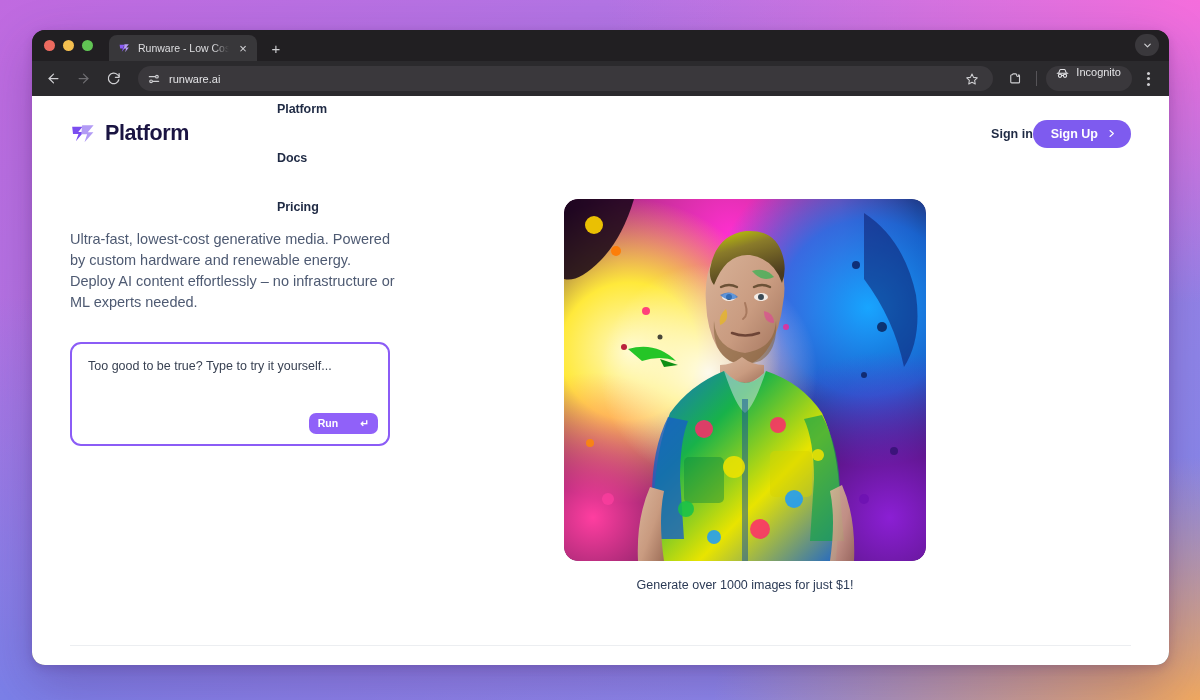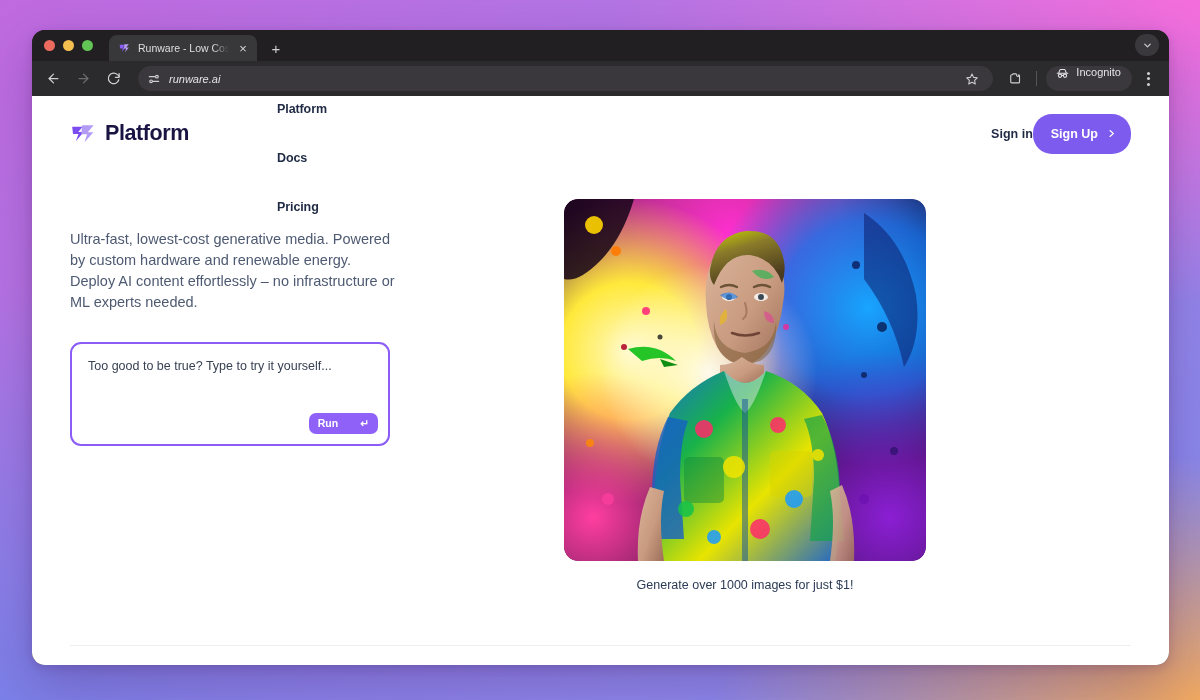--- a/index.html
+++ b/index.html
@@ -137,21 +137,20 @@
     gap: 8px;
     margin: 0 6px 0 8px;
     min-width: 0;
   }
   .omnibox-url {
     color: #e3e3e6;
     font-size: 11px;
     white-space: nowrap;
     overflow: hidden;
     flex: 1;
-    font-style: italic;
   }
   .omnibox-actions { display: flex; align-items: center; gap: 2px; }
   .icon-btn {
     width: 25px; height: 25px;
     display: flex; align-items: center; justify-content: center;
     color: #cfcfd2;
     border-radius: 50%;
   }
   .tb-divider { width: 1px; height: 15px; background: #565458; margin: 0 6px; }
   .incognito-pill {
@@ -217,21 +216,21 @@
     color: #1f2a44;
     font-size: 12.5px;
     font-weight: bold;
     text-decoration: none;
   }
   .signup-btn {
     background: #7e5bef;
     color: #fff;
     border: none;
     border-radius: 19px;
-    height: 40px;
+    height: 28px;
     padding: 0 15px 0 18px;
     font-size: 12.5px;
     font-weight: bold;
     font-family: inherit;
     display: flex;
     align-items: center;
     gap: 9px;
     cursor: pointer;
   }
 

